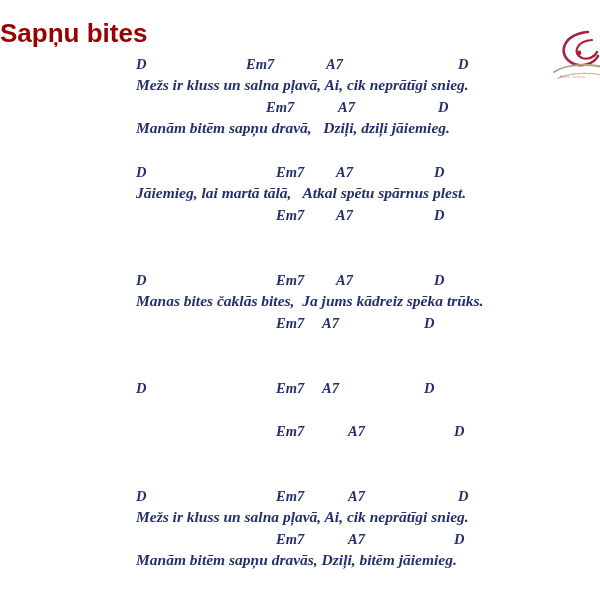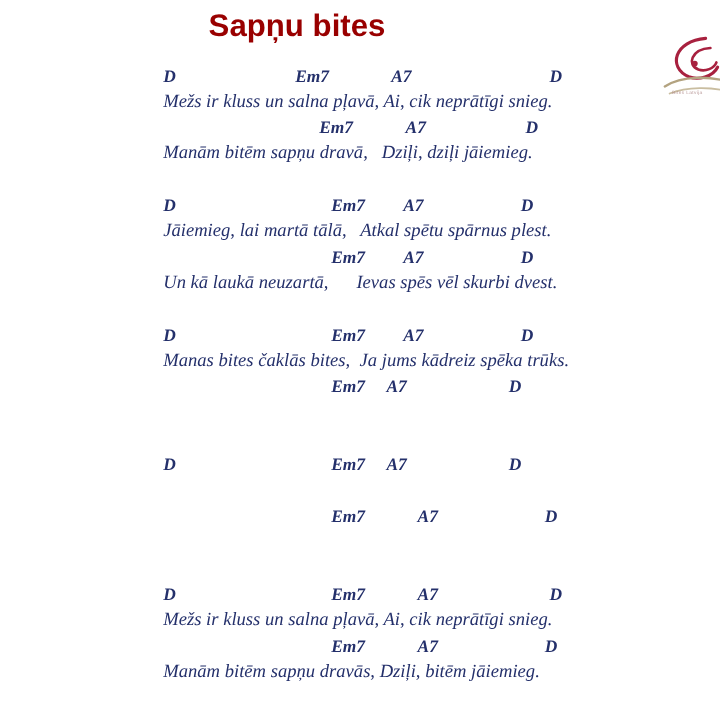--- a/index.html
+++ b/index.html
@@ -11,24 +11,23 @@
     width: 600px;
     height: 600px;
     position: relative;
     overflow: hidden;
     font-family: "Liberation Serif", "DejaVu Serif", serif;
   }
 
   
   #header {
     position: absolute;
-    top: 8px;
+    top: 20px;
     left: 0;
     width: 495px;
-    text-align: center;
   }
   #song-title {
     font-family: "Liberation Sans", "DejaVu Sans", sans-serif;
     font-weight: bold;
     font-size: 26px;
     line-height: 26px;
     color: #990000;
     letter-spacing: 0px;
     white-space: nowrap;
   }
@@ -93,21 +92,21 @@
     color: #24306b;
     white-space: nowrap;
   }
   .chord {
     position: absolute;
     top: 0;
   }
   .lyric-row {
     font-family: "Liberation Serif", "DejaVu Serif", serif;
     font-style: italic;
-    font-weight: normal;
+    font-weight: bold;
     font-size: 15.5px;
     line-height: 22px;
     color: #24306b;
     white-space: pre;
   }
 </style>
 </head>
 <body>
 
 <div id="header">
@@ -154,21 +153,20 @@
           <span class="chord" style="left: 298px;">D</span>
         </div>
         <div class="lyric-row">Jāiemieg, lai martā tālā,   Atkal spētu spārnus plest.</div>
       </div>
       <div class="line-group">
         <div class="chord-row">
           <span class="chord" style="left: 140px;">Em7</span>
           <span class="chord" style="left: 200px;">A7</span>
           <span class="chord" style="left: 298px;">D</span>
         </div>
-        <div class="lyric-row">Un kā laukā neuzartā,      Ievas spēs vēl skurbi dvest.</div>
       </div>
     </div>
     <div class="verse">
       <div class="line-group">
         <div class="chord-row">
           <span class="chord" style="left: 0px;">D</span>
           <span class="chord" style="left: 140px;">Em7</span>
           <span class="chord" style="left: 200px;">A7</span>
           <span class="chord" style="left: 298px;">D</span>
         </div>

